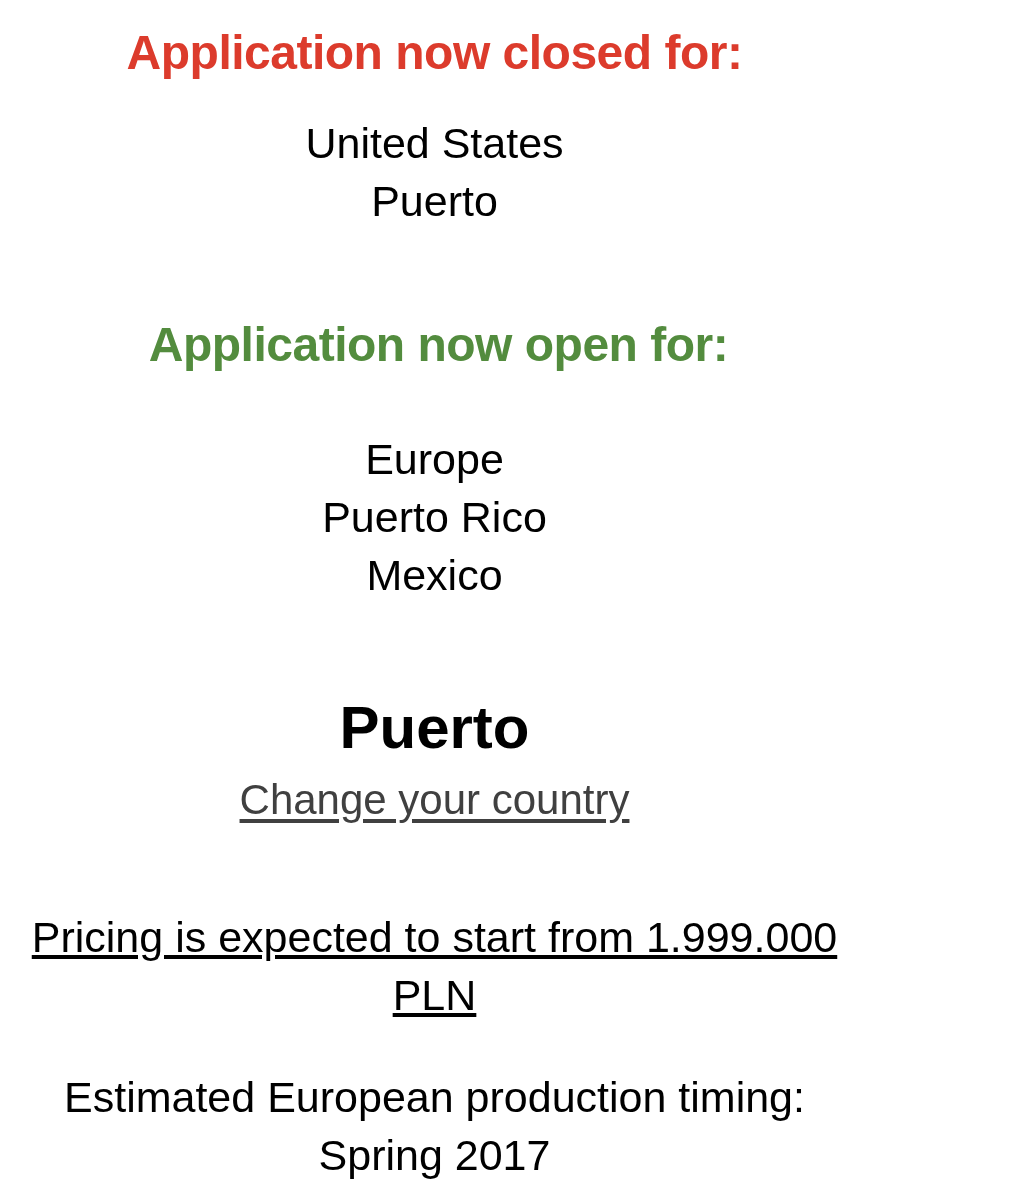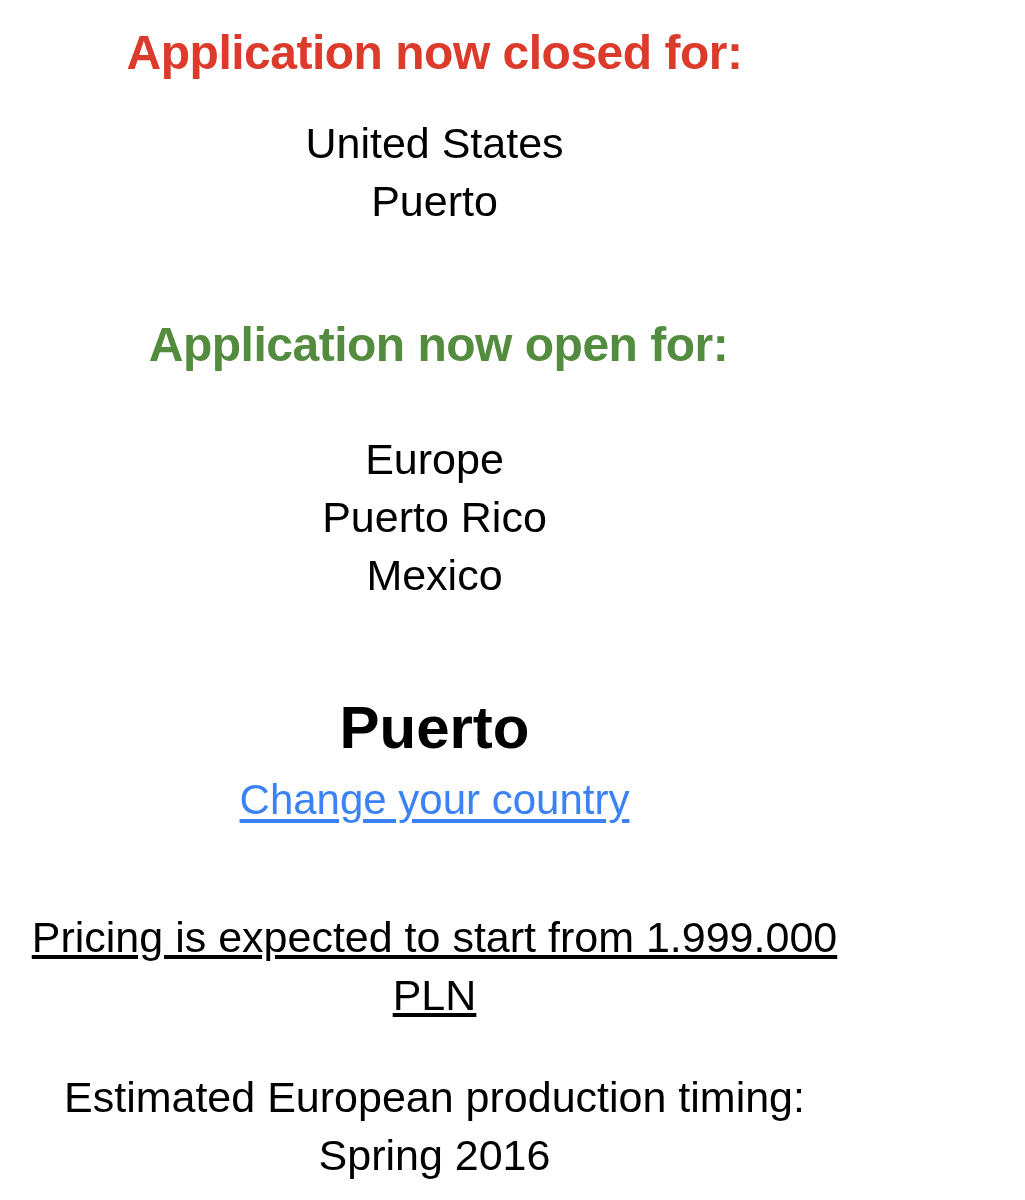--- a/index.html
+++ b/index.html
@@ -45,21 +45,21 @@
     font-weight: 700;
     line-height: 72px;
     margin: 88px 0 0 0;
   }
   .link-row {
     margin-top: 11px;
     font-size: 42px;
     line-height: 50px;
   }
   .change-link {
-    color: #3b82f6;
+    color: #404040;
     text-decoration: underline;
     text-underline-offset: 5px;
     cursor: pointer;
   }
   .detail {
     font-size: 43px;
     font-weight: 500;
     line-height: 58px;
     max-width: 852px;
     margin: 0 auto;
@@ -88,15 +88,15 @@
   </div>
 
   <h2 class="selected-country">Puerto</h2>
 
   <div class="link-row">
     <a href="#" class="change-link">Change your country</a>
   </div>
 
   <p class="detail detail-pricing">Pricing is expected to start from 1.999.000 PLN</p>
 
-  <p class="detail detail-timing">Estimated European production timing: Spring 2016</p>
+  <p class="detail detail-timing">Estimated European production timing: Spring 2017</p>
 
 </main>
 
 </body></html>

